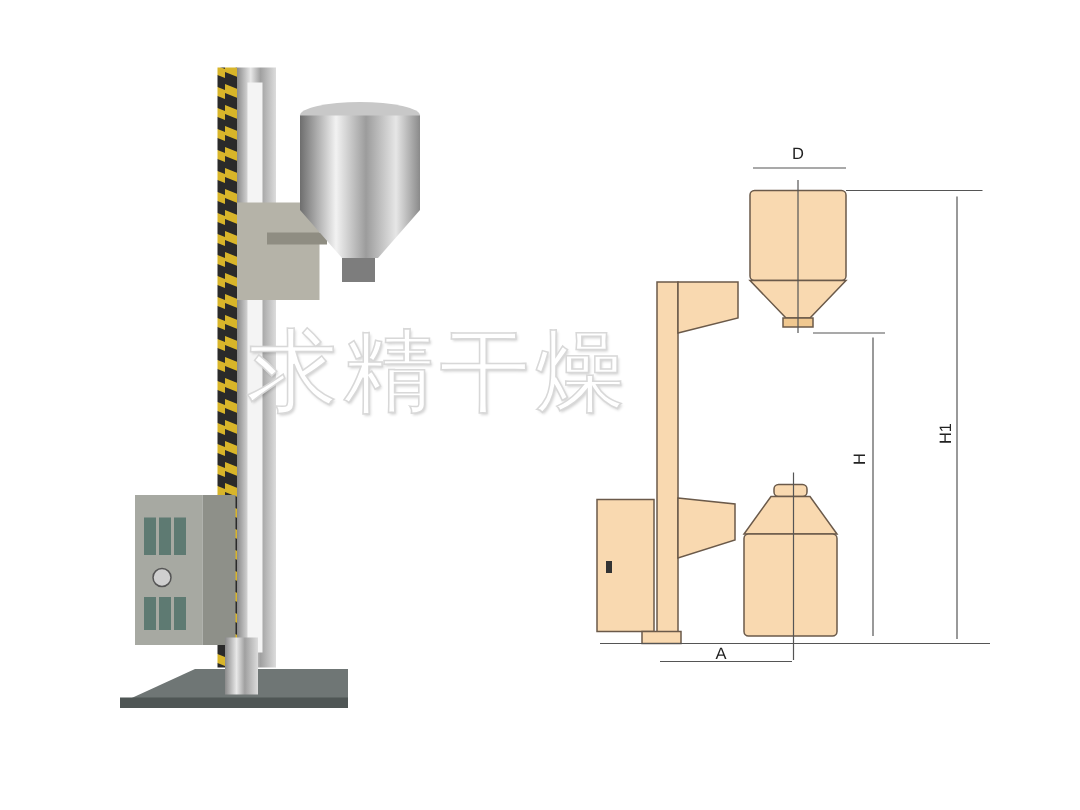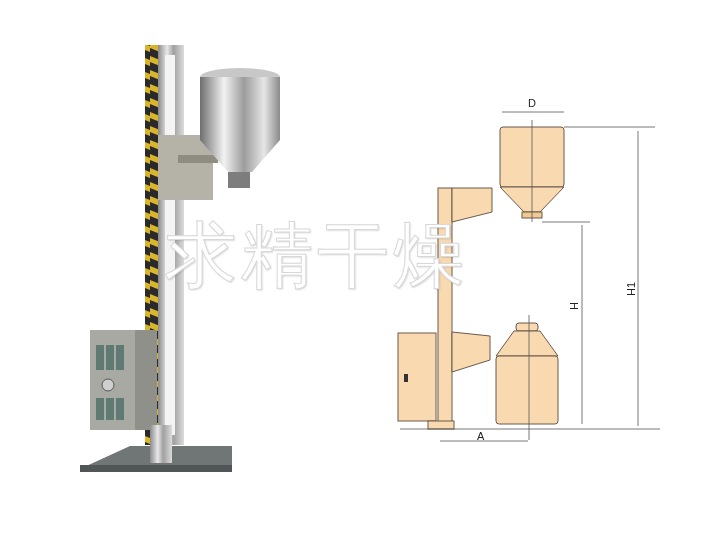--- a/index.html
+++ b/index.html
@@ -1,18 +1,18 @@
 <!DOCTYPE html>
 <html><head>
 <meta charset="utf-8">
 <style>
   html,body{margin:0;padding:0;background:#fff;}
   body{width:720px;height:540px;position:relative;overflow:hidden;font-family:"Liberation Sans",sans-serif;}
   #photo,#diagram{position:absolute;left:0;top:0;}
-  .watermark{position:absolute;left:165px;top:208px;font-family:"DejaVu Serif",serif;font-size:72px;letter-spacing:4px;color:#ffffff;
+  .watermark{position:absolute;left:165px;top:208px;font-family:"DejaVu Serif",serif;font-size:60px;letter-spacing:4px;color:#ffffff;
     -webkit-text-stroke:1px #d8d8d8;text-shadow:1px 1px 2px rgba(0,0,0,0.18);white-space:nowrap;}
   .dimlabel{position:absolute;font-size:11px;color:#222;}
 </style>
 </head>
 <body>
 
 <svg id="photo" width="380" height="540" viewBox="0 0 380 540">
   <defs>
     <pattern id="stripes" width="10" height="14" patternUnits="userSpaceOnUse" patternTransform="rotate(0)">
       <rect width="10" height="14" fill="#2a2a2a"></rect>

